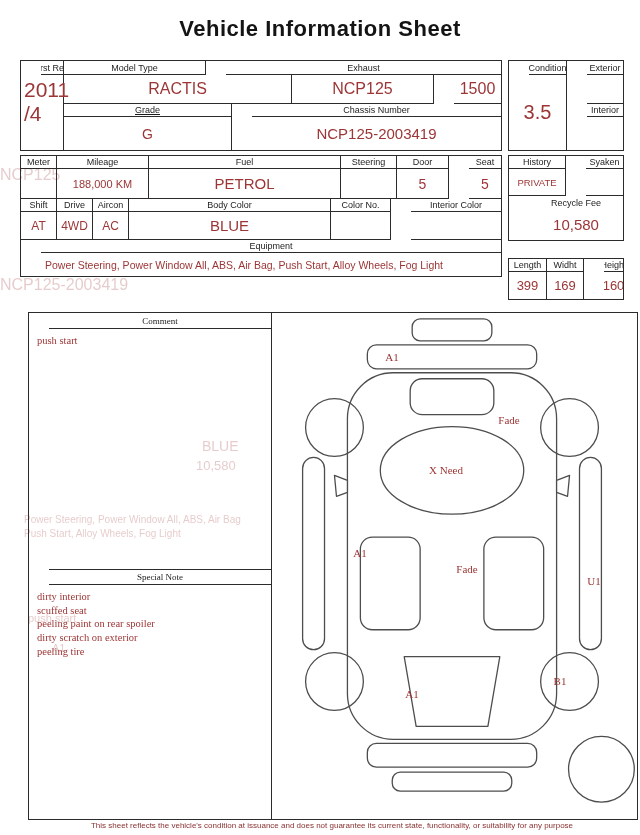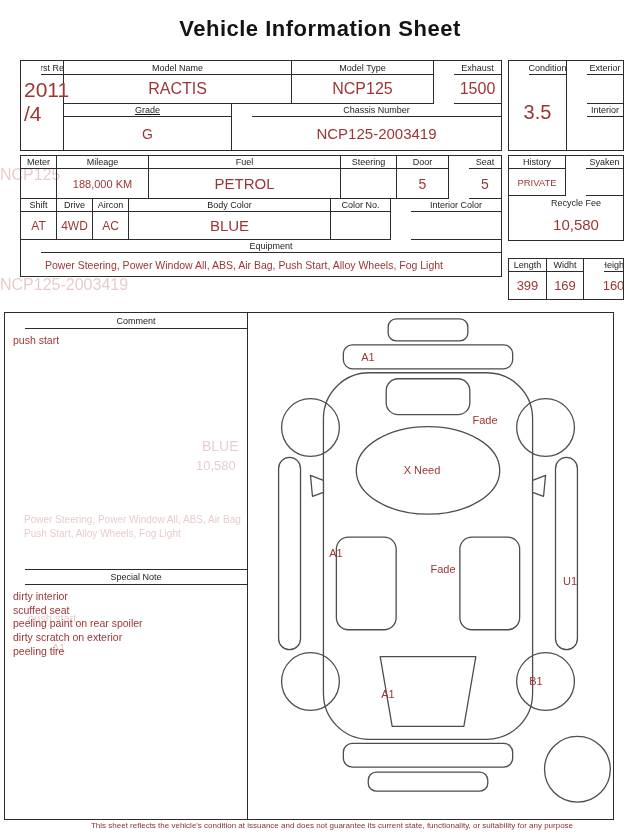--- a/index.html
+++ b/index.html
@@ -41,21 +41,20 @@
     <div style="display:flex;height:100%;">
       <div style="width:42px;flex:none;border-right:1px solid #2b2b2b;display:flex;flex-direction:column;">
         <div class="c noR hdr" style="height:14px;flex:none;">First Reg.</div>
         <div class="val" style="flex:1;font-size:21px;line-height:1.15;padding:3px 0 0 3px;">
           <div>2011</div>
           <div>/4</div>
         </div>
       </div>
       <div style="flex:1;display:flex;flex-direction:column;">
         <div class="trow" style="height:14px;flex:none;">
-          <div class="c hdr" style="width:228px;">Model Name</div>
           <div class="c hdr" style="width:142px;">Model Type</div>
           <div class="c hdr noR" style="flex:1;">Exhaust</div>
         </div>
         <div class="trow" style="height:29px;flex:none;">
           <div class="c val" style="width:228px;font-size:16px;">RACTIS</div>
           <div class="c val" style="width:142px;font-size:16px;">NCP125</div>
           <div class="c val noR" style="flex:1;font-size:16px;">1500</div>
         </div>
         <div class="trow" style="height:13px;flex:none;">
           <div class="c hdr" style="width:168px;text-decoration:underline;">Grade</div>
@@ -146,21 +145,21 @@
         <div class="c hdr noR" style="flex:1;">Height</div>
       </div>
       <div class="trow" style="flex:1;">
         <div class="c val noB" style="width:38px;font-size:13px;">399</div>
         <div class="c val noB" style="width:37px;font-size:13px;">169</div>
         <div class="c val noR noB" style="flex:1;font-size:13px;">160</div>
       </div>
     </div>
   </div>
 
-  <div class="box" style="left:4px;top:312px;width:608px;height:506px;">
+  <div class="box" style="left:28px;top:312px;width:608px;height:506px;font-family:Liberation Serif, serif;">
     <div style="display:flex;height:100%;">
       <div style="width:242px;flex:none;border-right:1px solid #2b2b2b;display:flex;flex-direction:column;">
         <div class="c noR hdr" style="height:16px;flex:none;">Comment</div>
         <div class="notes" style="height:240px;flex:none;">
             <div>push start</div>
           </div>
         <div class="c noR hdr" style="height:16px;flex:none;border-top:1px solid #2b2b2b;">Special Note</div>
         <div class="notes" style="flex:1;">
             <div>dirty interior</div>
             <div>scuffed seat</div>

